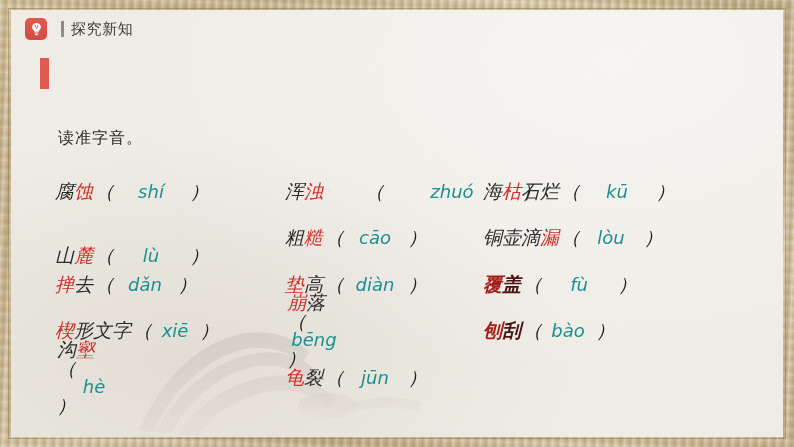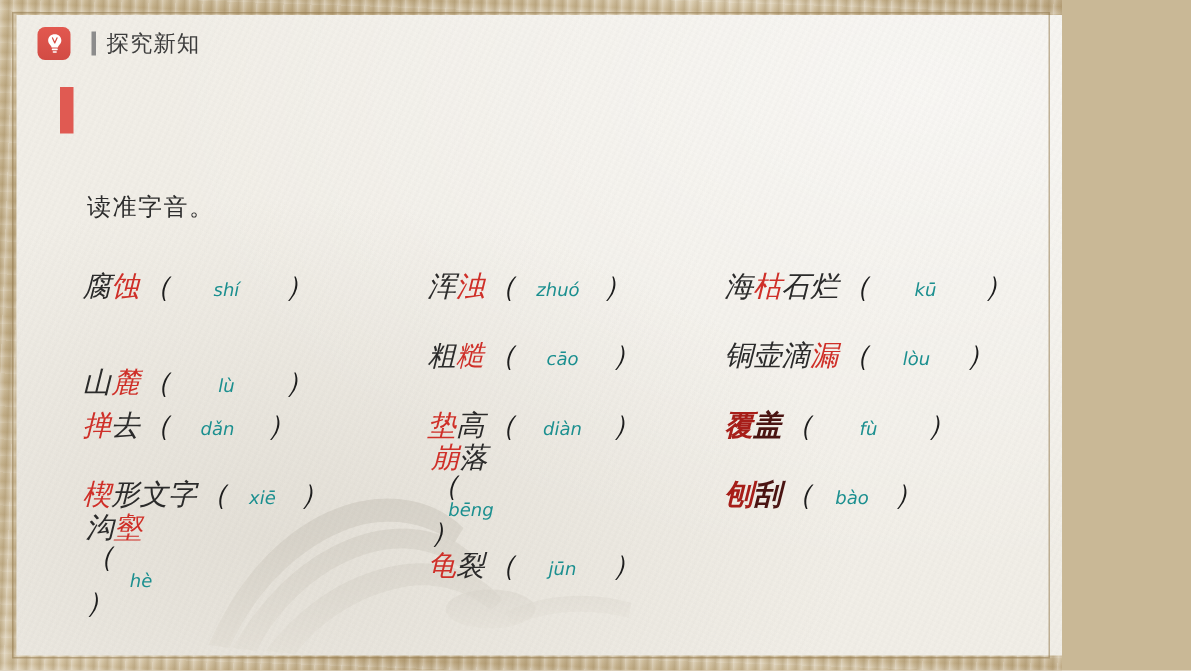--- a/index.html
+++ b/index.html
@@ -11,21 +11,21 @@
   }
 
   body {
     font-family: "Liberation Sans", "DejaVu Sans", sans-serif;
     background: #c9b896;
   }
 
   
   #slide {
     position: relative;
-    width: 708px;
+    width: 794px;
     height: 447px;
     background:
       repeating-linear-gradient(92deg, rgba(255,255,255,0.30) 0px, rgba(255,255,255,0.0) 3px, rgba(140,115,70,0.22) 6px, rgba(255,255,255,0.18) 9px),
       repeating-linear-gradient(2deg, rgba(255,255,255,0.22) 0px, rgba(160,132,84,0.16) 5px, rgba(255,255,255,0.10) 11px),
       linear-gradient(135deg, #cdbb97 0%, #c2ae88 20%, #d6c6a6 42%, #bda882 62%, #cfbe9c 82%, #c3af8a 100%);
     overflow: hidden;
   }
 
   
   #frame-seam {
@@ -163,21 +163,21 @@
   .ch.hl.dkhl { color: #a71e19; font-weight: bold; }
 
   .paren {
     color: #1d1d1d;
     font-size: 19px;
     margin-left: 2px;
   }
 
   .pinyin {
     color: #1b8f8f;
-    font-size: 12px;
+    font-size: 18px;
     font-family: "DejaVu Sans", "Liberation Sans", sans-serif;
     padding: 0 2px;
     text-align: center;
   }
 </style>
 </head>
 <body>
 
 <div id="slide">
 
@@ -215,21 +215,21 @@
 
     <div id="section-heading">读准字音。</div>
 
     <div id="word-grid">
         <div class="entry" style="grid-area: 1 / 1;">
           <span class="word"><span class="ch">腐</span><span class="ch hl">蚀</span></span>
           <span class="paren">（</span>
           <span class="pinyin" style="min-width: 74px;">shí</span>
           <span class="paren">）</span>
         </div>
-        <div class="entry" style="grid-area: 1 / 2;">
+        <div class="entry" style="grid-area: 1 / 2; gap: 40px;">
           <span class="word"><span class="ch">浑</span><span class="ch hl">浊</span></span>
           <span class="paren">（</span>
           <span class="pinyin" style="min-width: 56px;">zhuó</span>
           <span class="paren">）</span>
         </div>
         <div class="entry" style="grid-area: 1 / 3;">
           <span class="word"><span class="ch">海</span><span class="ch hl">枯</span><span class="ch">石</span><span class="ch">烂</span></span>
           <span class="paren">（</span>
           <span class="pinyin" style="min-width: 74px;">kū</span>
           <span class="paren">）</span>

